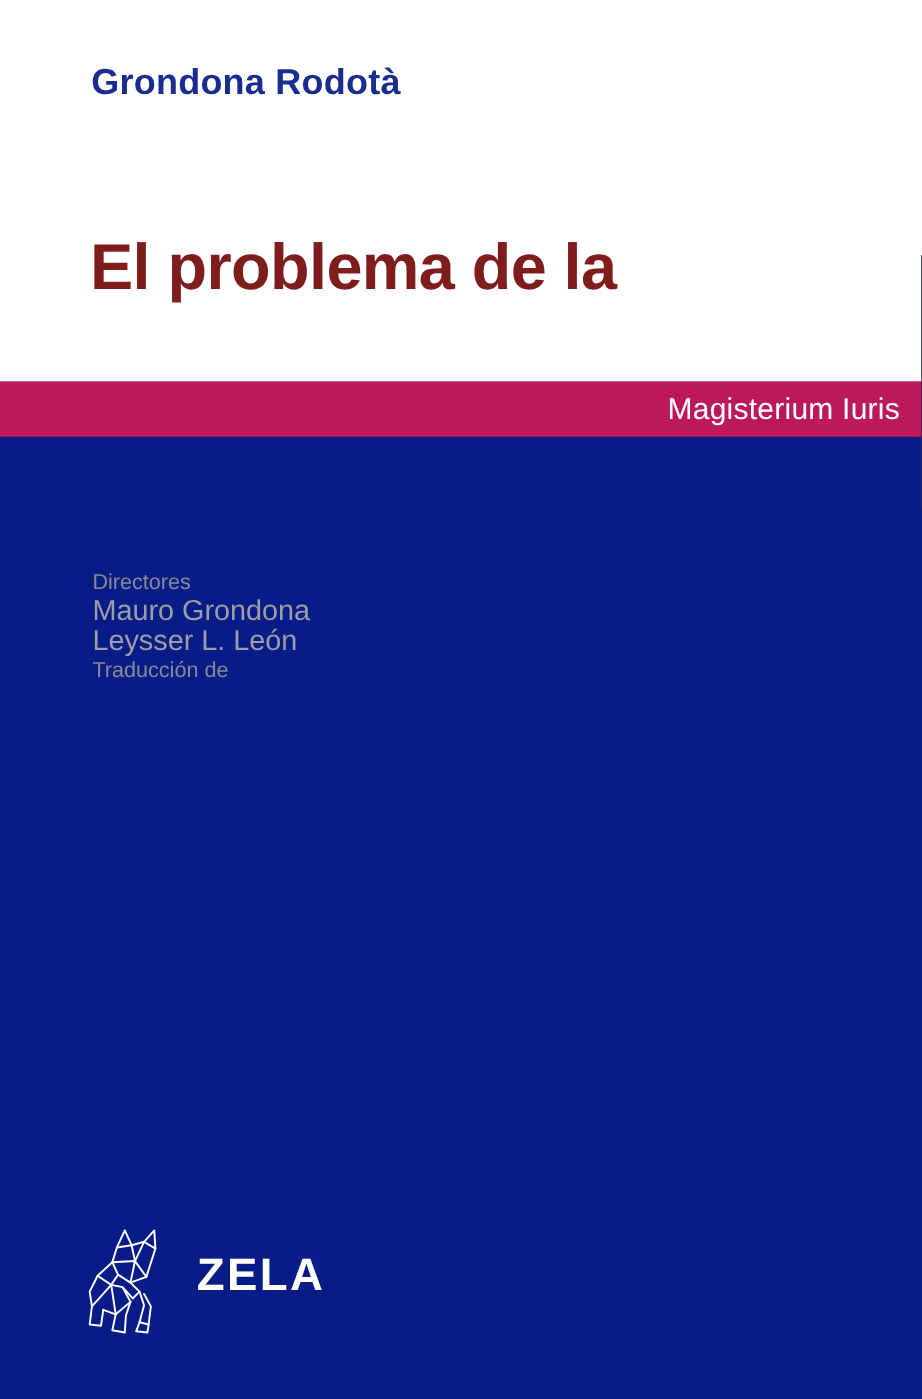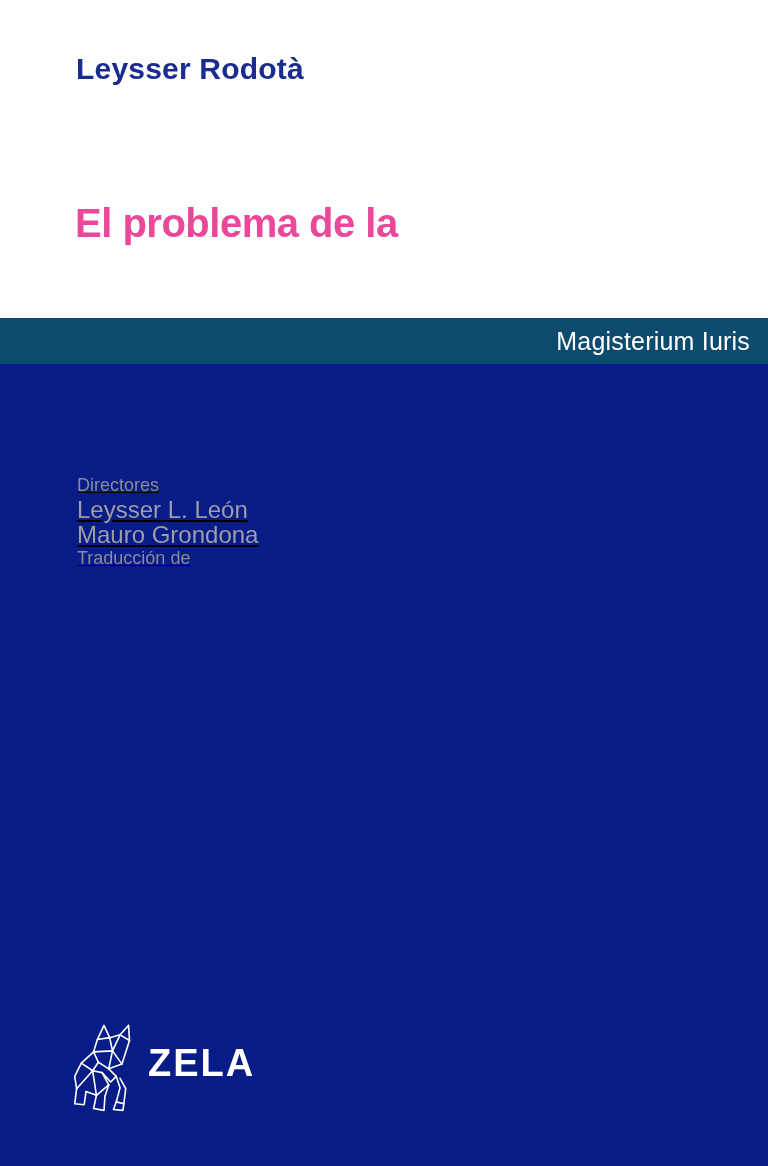--- a/index.html
+++ b/index.html
@@ -30,52 +30,51 @@
     font-size: 30px;
     font-weight: 600;
     letter-spacing: 0.2px;
     color: #1b2c90;
   }
   .title {
     position: absolute;
     left: 75px;
     top: 193px;
     width: 620px;
-    font-size: 40px;
+    font-size: 54px;
     line-height: 60px;
     font-weight: 700;
     letter-spacing: -0.5px;
-    color: #ec4899;
+    color: #7f1d1d;
   }
 
   
   .banner {
     position: absolute;
     top: 318px; left: 0;
     width: 100%;
     height: 46px;
-    background: #0c4a6e;
+    background: #be185d;
     display: flex;
     align-items: center;
     justify-content: flex-end;
     padding-right: 18px;
   }
   .series-label {
     color: #ffffff;
     font-size: 25px;
     font-weight: 500;
     letter-spacing: 0.2px;
   }
 
   
   .credits {
     position: absolute;
     left: 77px;
     top: 474px;
-    text-decoration: underline;
   }
   .credits .label {
     font-size: 18px;
     line-height: 23px;
     font-weight: 400;
     color: #8b8b94;
   }
   .credits .name {
     font-size: 24px;
     line-height: 25px;
@@ -91,49 +90,49 @@
     top: 1018px;
     display: flex;
     align-items: center;
   }
   .animal-icon {
     width: 68px;
     height: 96px;
     display: block;
   }
   .publisher-name {
-    margin-left: 10px;
+    margin-left: 26px;
     margin-top: -6px;
     color: #ffffff;
     font-size: 38px;
     font-weight: 800;
     letter-spacing: 2px;
   }
 </style>
 </head>
 <body>
 
 <div class="cover">
 
   <div class="top-section">
-    <div class="author">Leysser Rodotà</div>
+    <div class="author">Grondona Rodotà</div>
     <h1 class="title">
       <span>El problema de la</span><br>
     </h1>
   </div>
 
   <div class="banner">
     <span class="series-label">Magisterium Iuris</span>
   </div>
 
   <div class="credits">
     <div class="group-directors">
       <div class="label">Directores</div>
+      <div class="name">Mauro Grondona</div>
       <div class="name">Leysser L. León</div>
-      <div class="name">Mauro Grondona</div>
     </div>
     <div class="group-translation">
       <div class="label">Traducción de</div>
     </div>
   </div>
 
   <div class="publisher-logo">
     <svg class="animal-icon" viewBox="0 0 72 100" fill="none" stroke="#ffffff" stroke-width="1.7" stroke-linejoin="round" stroke-linecap="round">
 
       <path d="M29 22 L36 7 L42 20"></path>

